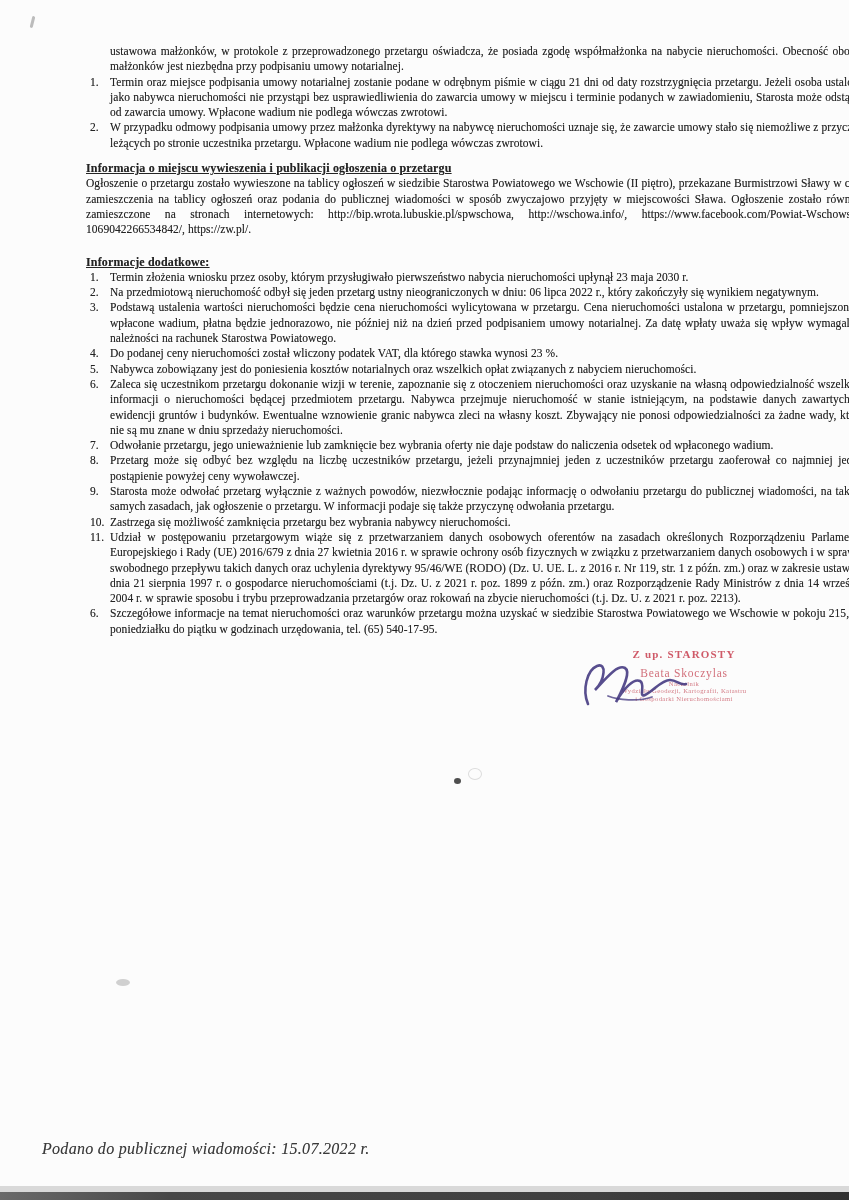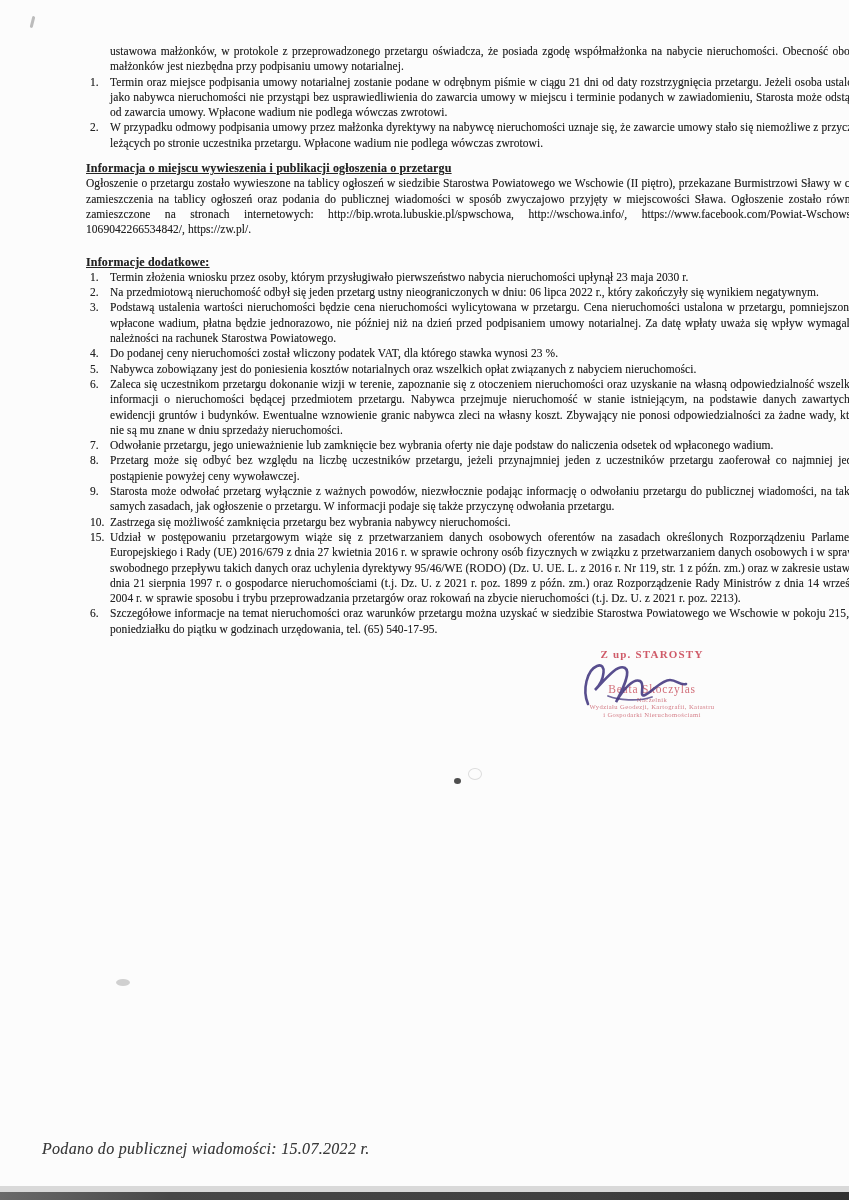--- a/index.html
+++ b/index.html
@@ -38,29 +38,29 @@
   }
   .heading.gap-top{margin-top:10px;}
   .heading.gap-top-lg{margin-top:17px;}
   .olist{margin:0;}
   .li{display:flex;align-items:flex-start;}
   .li .num{flex:0 0 24px;padding-left:4px;box-sizing:border-box;}
   .li .txt{flex:1 1 auto;text-align:justify;}
   
   .stamp{
     position:absolute;
-    left:552px;top:648px;
+    left:584px;top:648px;
     width:200px;
     text-align:center;
     color:#cf5a68;
     filter:blur(.5px);
     line-height:1.15;
   }
   .stamp .auth{font-weight:bold;font-size:11px;letter-spacing:1.2px;}
-  .stamp .name{font-size:11.5px;margin-top:22px;letter-spacing:.8px;color:#d2707b;}
+  .stamp .name{font-size:11.5px;margin-top:6px;letter-spacing:.8px;color:#d2707b;}
   .stamp .small{font-size:6.6px;letter-spacing:.4px;color:#d47d87;}
   .signature{
     position:absolute;
     left:578px;top:656px;
     width:116px;height:58px;
     pointer-events:none;
   }
   
   .footer-note{
     position:absolute;
@@ -170,21 +170,21 @@
       </div>
       <div class="li">
         <span class="num">9.</span>
         <span class="txt">Starosta może odwołać przetarg wyłącznie z ważnych powodów, niezwłocznie podając informację o odwołaniu przetargu do publicznej wiadomości, na takich samych zasadach, jak ogłoszenie o przetargu. W informacji podaje się także przyczynę odwołania przetargu.</span>
       </div>
       <div class="li">
         <span class="num">10.</span>
         <span class="txt">Zastrzega się możliwość zamknięcia przetargu bez wybrania nabywcy nieruchomości.</span>
       </div>
       <div class="li">
-        <span class="num">15.</span>
+        <span class="num">11.</span>
         <span class="txt">Udział w postępowaniu przetargowym wiąże się z przetwarzaniem danych osobowych oferentów na zasadach określonych Rozporządzeniu Parlamentu Europejskiego i Rady (UE) 2016/679 z dnia 27 kwietnia 2016 r. w sprawie ochrony osób fizycznych w związku z przetwarzaniem danych osobowych i w sprawie swobodnego przepływu takich danych oraz uchylenia dyrektywy 95/46/WE (RODO) (Dz. U. UE. L. z 2016 r. Nr 119, str. 1 z późn. zm.) oraz w zakresie ustawy z dnia 21 sierpnia 1997 r. o gospodarce nieruchomościami (t.j. Dz. U. z 2021 r. poz. 1899 z późn. zm.) oraz Rozporządzenie Rady Ministrów z dnia 14 września 2004 r. w sprawie sposobu i trybu przeprowadzania przetargów oraz rokowań na zbycie nieruchomości (t.j. Dz. U. z 2021 r. poz. 2213).</span>
       </div>
       <div class="li">
         <span class="num">6.</span>
         <span class="txt">Szczegółowe informacje na temat nieruchomości oraz warunków przetargu można uzyskać w siedzibie Starostwa Powiatowego we Wschowie w pokoju 215, od poniedziałku do piątku w godzinach urzędowania, tel. (65) 540-17-95.</span>
       </div>
     </div>
   </main>
 
   <div class="stamp">

